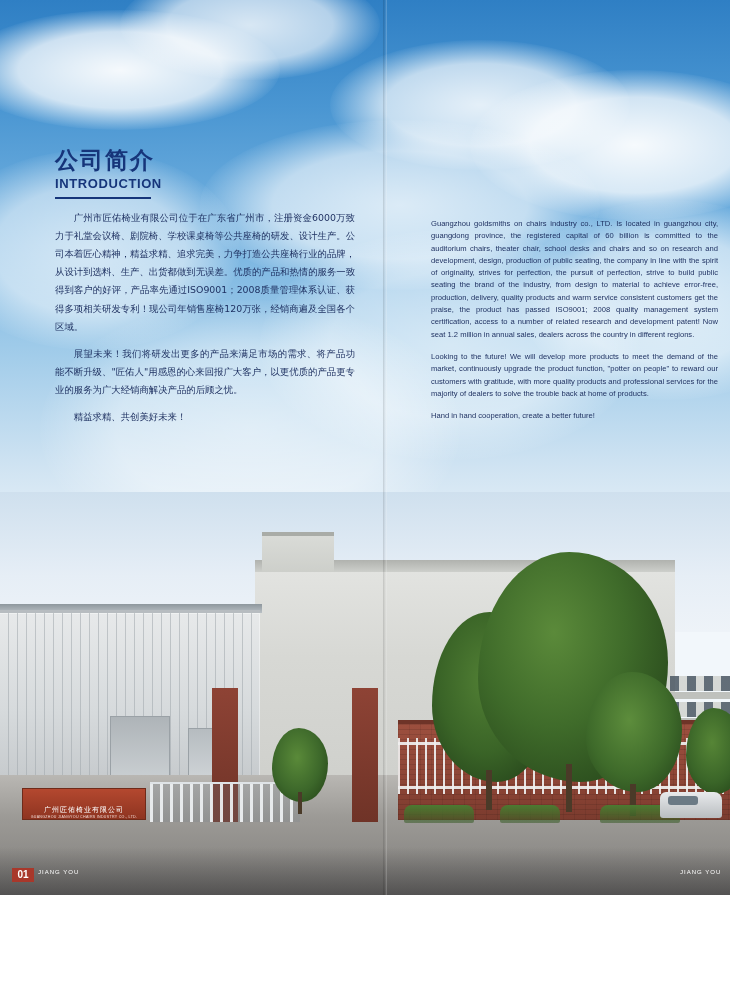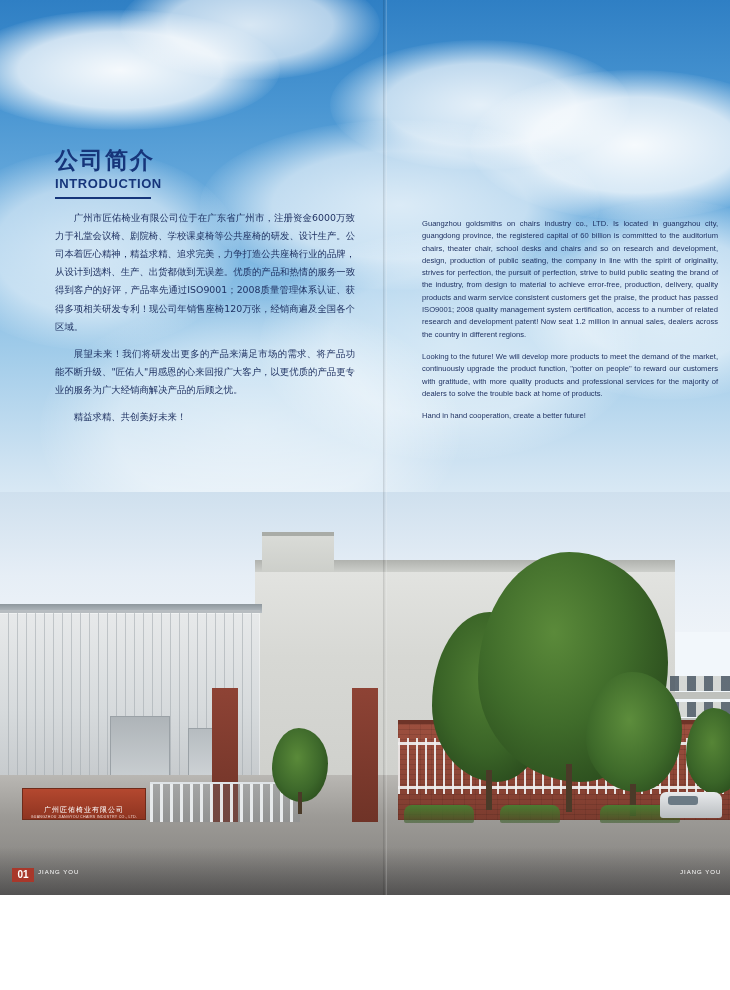--- a/index.html
+++ b/index.html
@@ -119,21 +119,21 @@
     z-index: 8;
   }
   .en-body {
     font-family: "Liberation Sans", sans-serif;
     font-size: 7.6px;
     line-height: 1.62;
     color: #1b2d5e;
     text-align: justify;
   }
   .en-body p {
-    margin: 0 0 10px 4px;
+    margin: 0 0 10px 13px;
   }
 
   
   .photo {
     position: absolute;
     left: 0;
     top: 492px;
     width: 730px;
     height: 403px;
     overflow: hidden;

